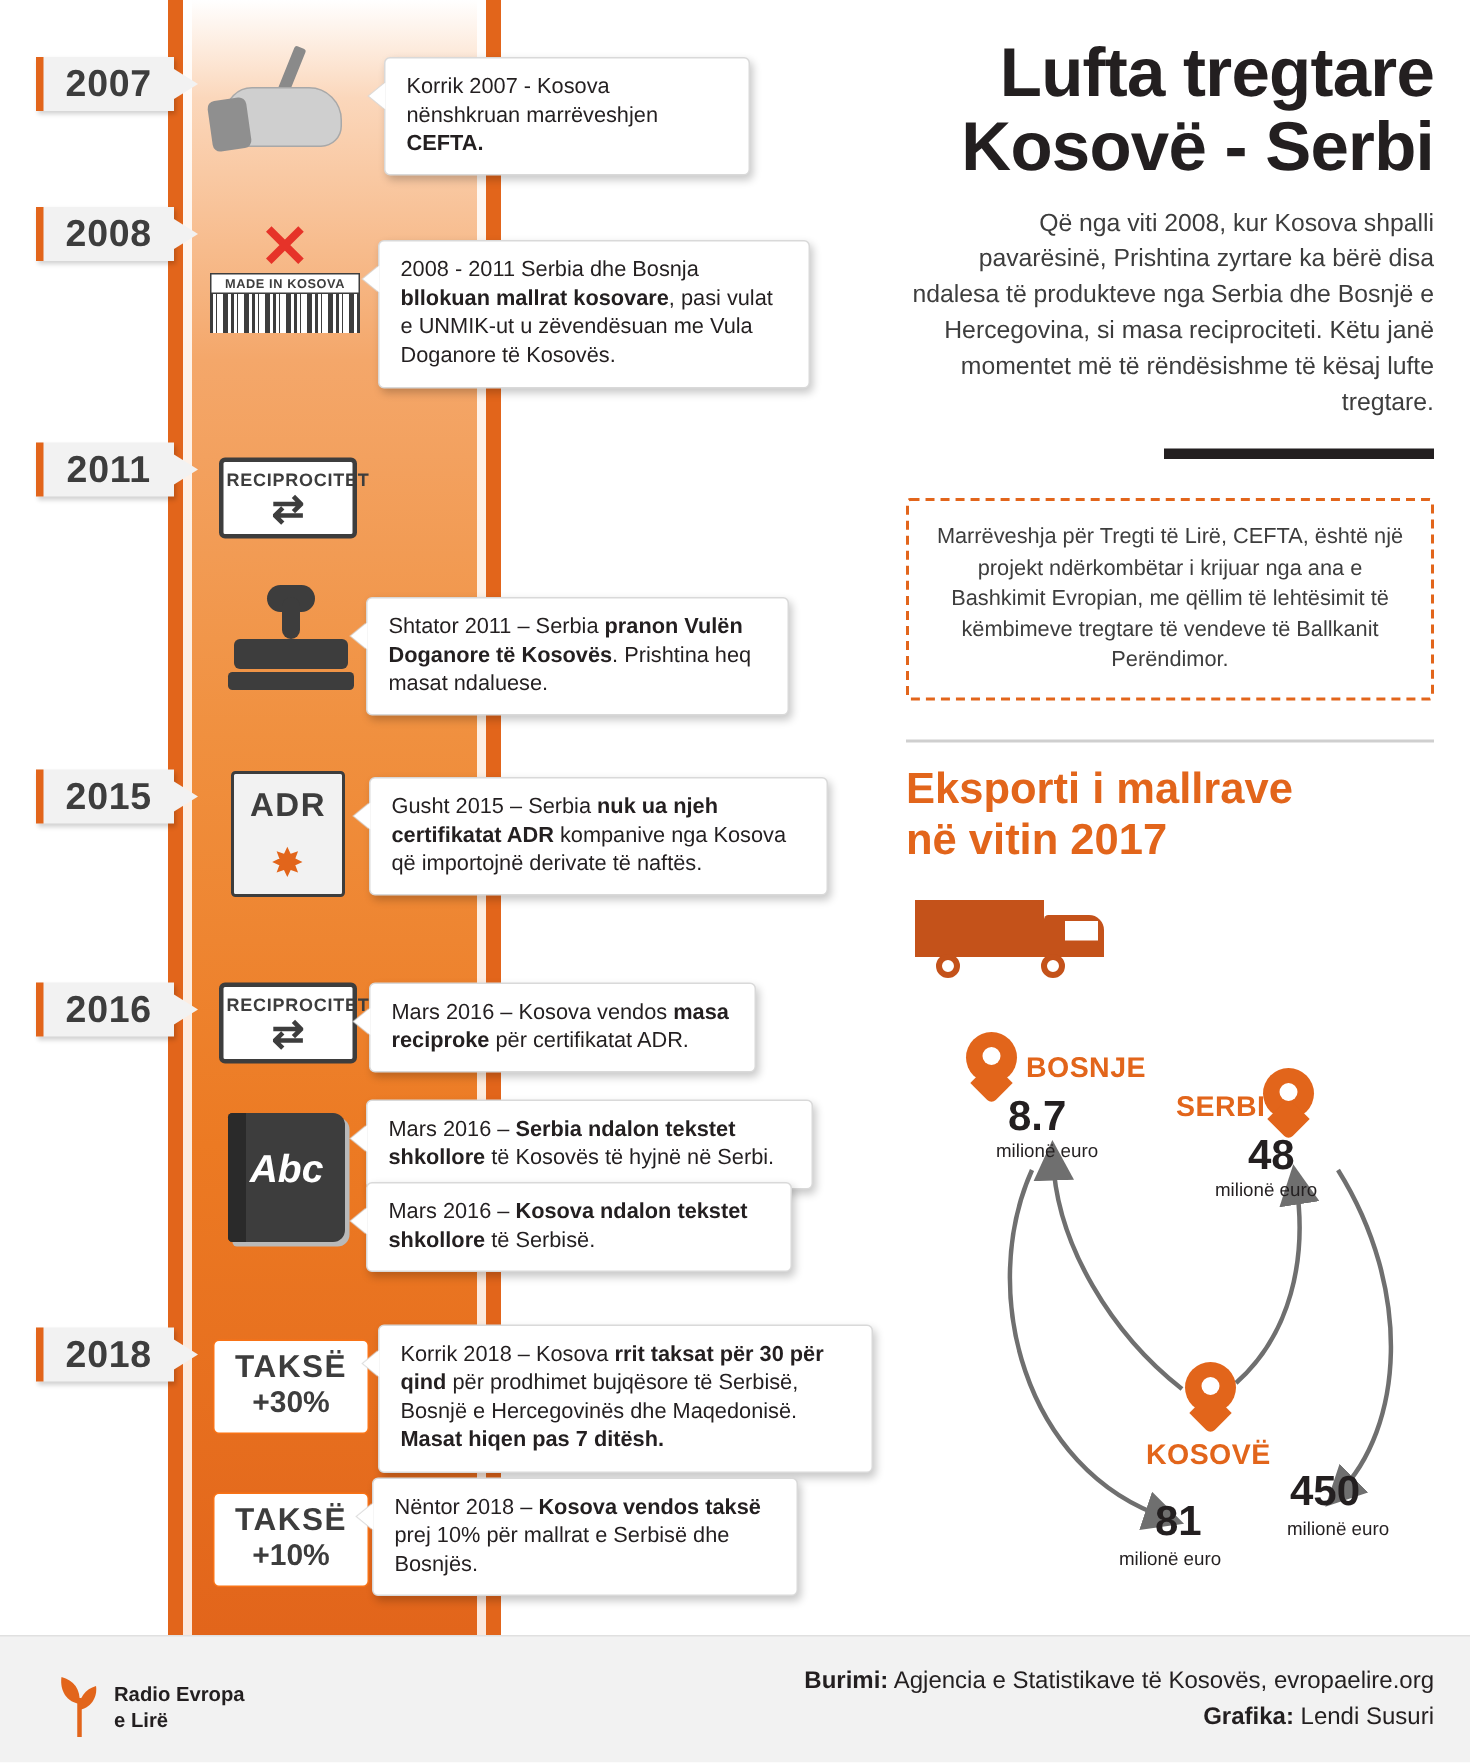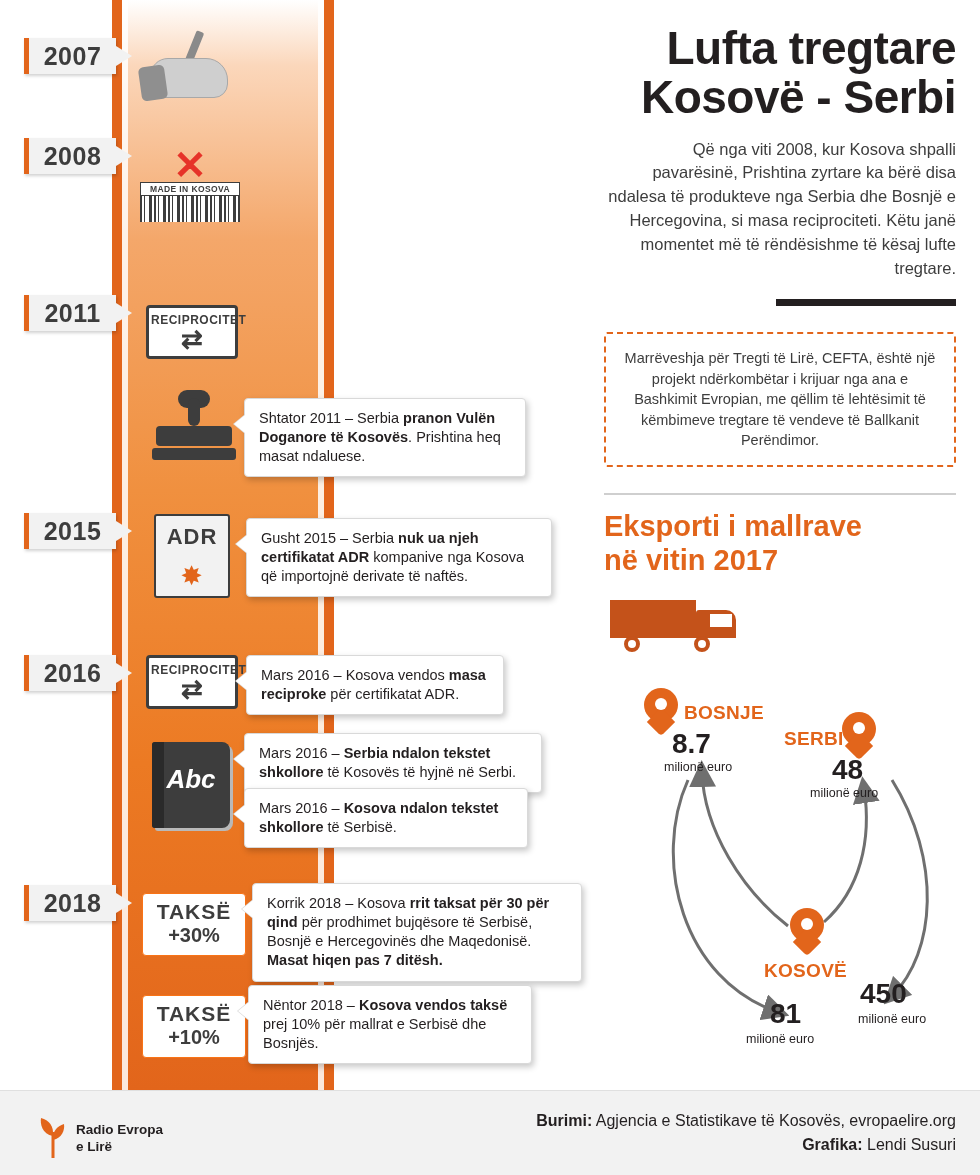--- a/index.html
+++ b/index.html
@@ -178,27 +178,33 @@
     <div class="year" style="top:655px">2016</div>
     <div class="year" style="top:885px">2018</div>
 
     <div class="icon-box" style="left:146px; top:36px;">
       <div class="hand-pen">
           <div class="pen"></div>
           <div class="fist"></div>
           <div class="cuff"></div>
         </div>
     </div>
+    <div class="card" style="left:256px; top:38px; width:244px;">
+      <span>Korrik 2007 - Kosova nënshkruan marrëveshjen <b>CEFTA.</b></span>
+    </div>
 
     <div class="icon-box" style="left:140px; top:148px;">
       <div class="made-in">
         <div class="xmark">✕</div>
         <div class="lbl">MADE IN KOSOVA</div>
         <div class="barcode"></div>
       </div>
+    </div>
+    <div class="card" style="left:252px; top:160px; width:288px;">
+      <span>2008 - 2011 Serbia dhe Bosnja <b>bllokuan mallrat kosovare</b>, pasi vulat e UNMIK-ut u zëvendësuan me Vula Doganore të Kosovës.</span>
     </div>
 
     <div class="icon-box" style="left:146px; top:305px;">
       <div class="badge">
         <div class="t1">RECIPROCITET</div>
         <div class="arrows">⇄</div>
       </div>
     </div>
 
     <div class="icon-box" style="left:152px; top:398px;">

